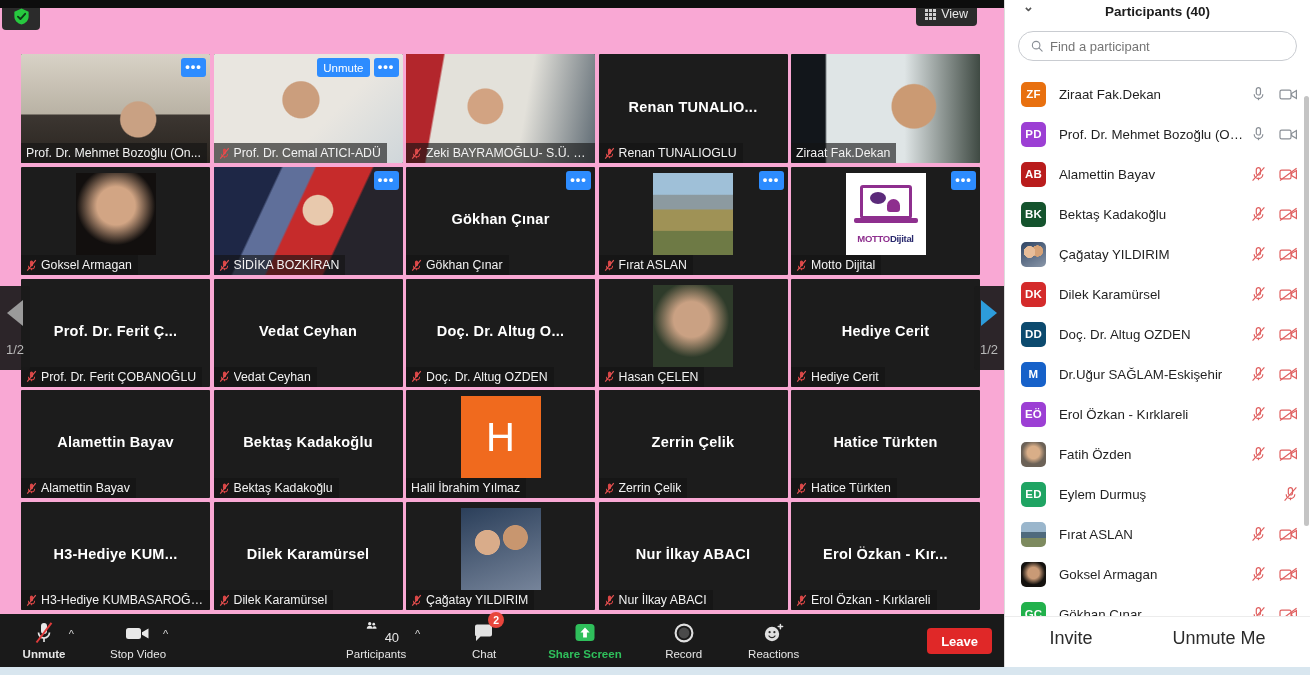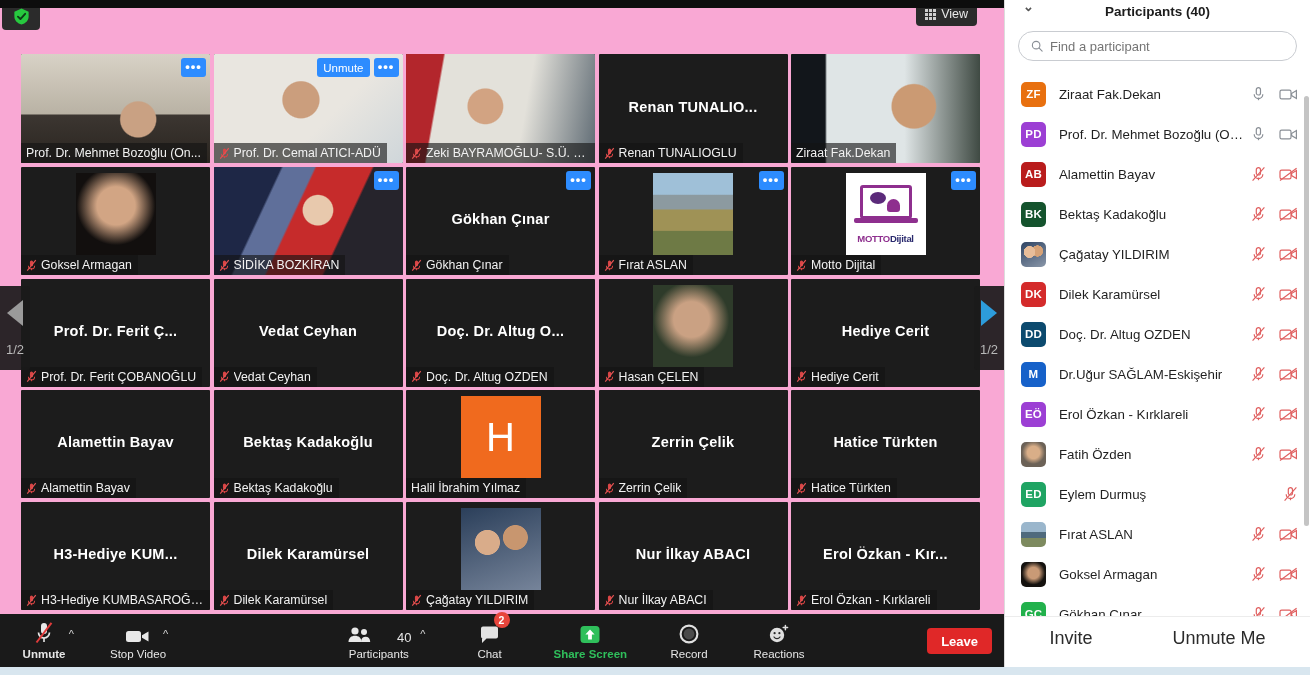--- a/index.html
+++ b/index.html
@@ -133,21 +133,21 @@
 
   
   #toolbar {
     position:absolute; left:0; bottom:8px; width:1004px; height:53px;
     background:#1a1a1a; display:flex; align-items:center;
   }
   .tb-item {
     display:flex; flex-direction:column; align-items:center; justify-content:center;
     position:relative; color:#e6e6e6; font-size:11.5px; min-width:56px; height:53px;
   }
-  .tb-ico { height:24px; display:flex; align-items:flex-end; justify-content:center; margin-bottom:3px; }
+  .tb-ico { height:24px; display:flex; align-items:flex-end; justify-content:center; margin-bottom:3px;flex-direction:column; }
   .tb-lbl { line-height:13px; white-space:nowrap; }
   .caret { position:absolute; right:-2px; top:14px; color:#d6d6d6; font-size:11px; }
   #tb-unmute { margin-left:16px; }
   #tb-unmute .tb-lbl { font-weight:bold; }
   #tb-stopvideo { margin-left:38px; }
   #tb-participants { margin-left:180px; }
   #tb-chat { margin-left:50px; }
   #tb-share { margin-left:36px; }
   #tb-share .tb-lbl { color:#2fbf5b; font-weight:bold; }
   #tb-record { margin-left:34px; }

